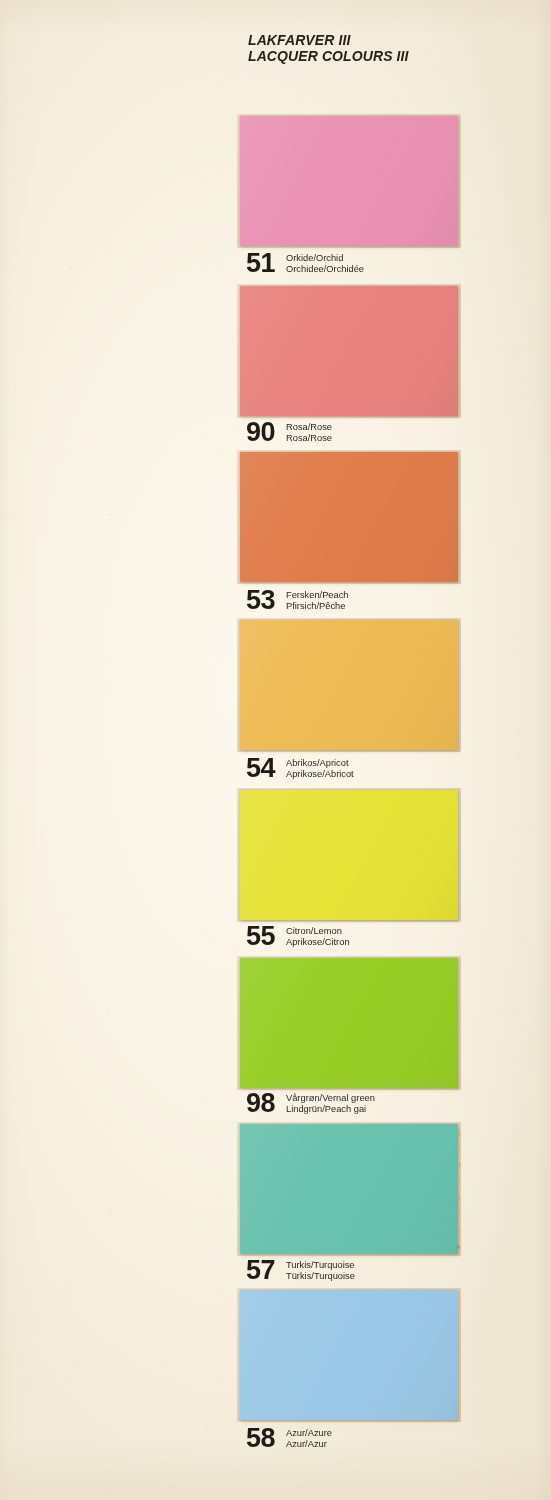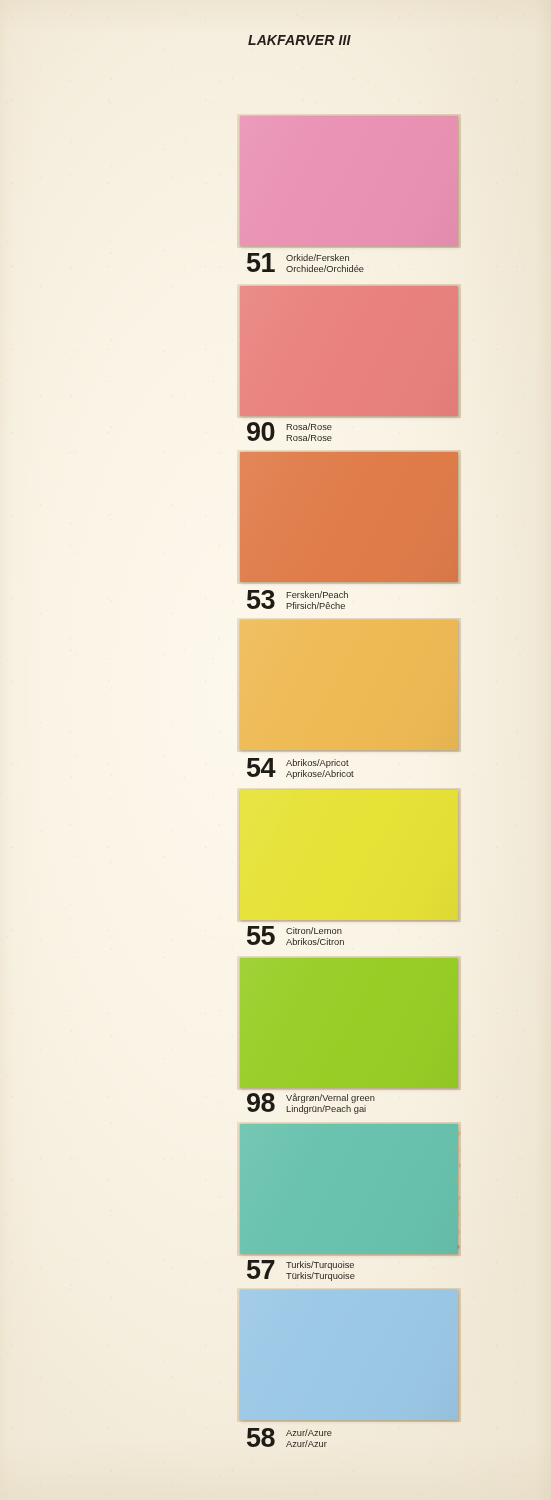--- a/index.html
+++ b/index.html
@@ -174,32 +174,33 @@
 </head>
 <body>
 
 <div id="page">
 
   <div id="paper-grain"></div>
   <div id="paper-speckle"></div>
 
   <div id="title-block">
     <div class="title-line">LAKFARVER III</div>
+    <div class="title-line">LACQUER COLOURS III</div>
   </div>
 
   <div id="rows">
       <div class="swatch-row" style="top: 0px;">
         <div class="chip-wrap" style="top: 116px;">
           <div class="chip-bed"></div>
           <div class="chip" style="background: rgb(234, 146, 180);"></div>
         </div>
         <div class="caption" style="top: 252px;">
           <div class="caption-number">51</div>
           <div class="caption-names">
-            <div class="caption-line">Orkide/Fersken</div>
+            <div class="caption-line">Orkide/Orchid</div>
             <div class="caption-line">Orchidee/Orchidée</div>
           </div>
         </div>
       </div>
       <div class="swatch-row" style="top: 0px;">
         <div class="chip-wrap" style="top: 286px;">
           <div class="chip-bed"></div>
           <div class="chip" style="background: rgb(233, 130, 126);"></div>
         </div>
         <div class="caption" style="top: 421px;">
@@ -238,21 +239,21 @@
       </div>
       <div class="swatch-row" style="top: 0px;">
         <div class="chip-wrap" style="top: 790px;">
           <div class="chip-bed"></div>
           <div class="chip" style="background: rgb(230, 226, 54);"></div>
         </div>
         <div class="caption" style="top: 925px;">
           <div class="caption-number">55</div>
           <div class="caption-names">
             <div class="caption-line">Citron/Lemon</div>
-            <div class="caption-line">Abrikos/Citron</div>
+            <div class="caption-line">Aprikose/Citron</div>
           </div>
         </div>
       </div>
       <div class="swatch-row" style="top: 0px;">
         <div class="chip-wrap" style="top: 958px;">
           <div class="chip-bed"></div>
           <div class="chip" style="background: rgb(151, 206, 38);"></div>
         </div>
         <div class="caption" style="top: 1092px;">
           <div class="caption-number">98</div>

